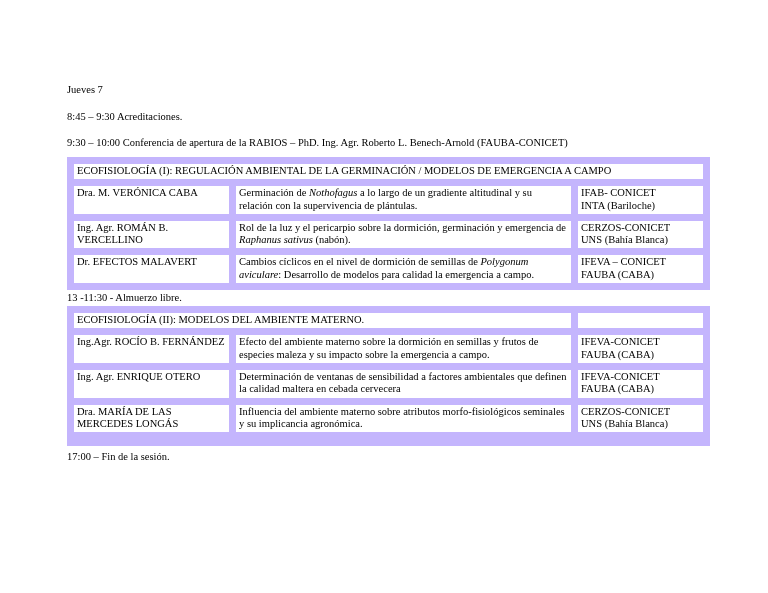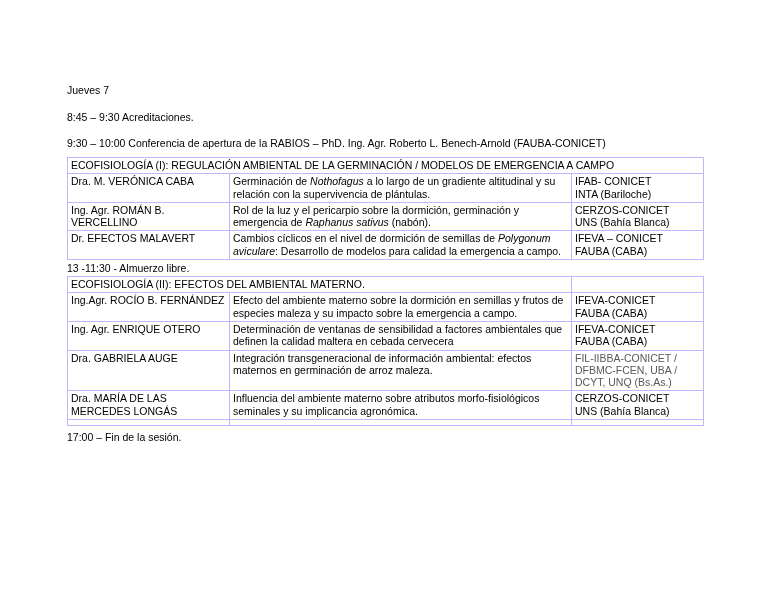--- a/index.html
+++ b/index.html
@@ -6,21 +6,21 @@
   html, body {
     margin: 0;
     padding: 0;
     background: #ffffff;
   }
   .sheet {
     position: relative;
     width: 768px;
     height: 593px;
     background: #ffffff;
-    font-family: Liberation Sans, sans-serif;
+    font-family: Liberation Serif, serif;
     color: #000000;
     overflow: hidden;
   }
   .content {
     position: absolute;
     left: 67px;
     top: 84px;
     width: 636px;
   }
   .textline {
@@ -38,21 +38,21 @@
   table.program {
     border-collapse: collapse;
     width: 636px;
     table-layout: fixed;
   }
   table.program col.c-speaker { width: 162px; }
   table.program col.c-title   { width: 342px; }
   table.program col.c-inst    { width: 132px; }
 
   table.program th, table.program td {
-    border: 1px solid #c4b5fd;
+    border: 7px solid #c4b5fd;
     vertical-align: top;
     padding: 1px 4px 2px 3px;
     font-size: 10.5px;
     line-height: 12.3px;
     text-align: left;
     font-weight: normal;
     overflow: hidden;
     margin-left: 28px;
   }
   th.session-header {
@@ -110,41 +110,34 @@
     <p class="textline lunch-line">13 -11:30 - Almuerzo libre.</p>
 
     <table class="program">
       <colgroup>
           <col class="c-speaker">
           <col class="c-title">
           <col class="c-inst">
         </colgroup>
       <tbody>
           <tr>
-        <th colspan="2" class="session-header">ECOFISIOLOGÍA (II): EFECTOS DEL AMBIENTAL MATERNO.</th>
+        <th colspan="2" class="session-header">ECOFISIOLOGÍA (II): MODELOS DEL AMBIENTE MATERNO.</th>
         <th class="session-header"></th>
       </tr>
       <tr>
         <td>Ing.Agr. ROCÍO B. FERNÁNDEZ</td>
         <td><span>Efecto del ambiente materno sobre la dormición en semillas y frutos de especies maleza y su impacto sobre la emergencia a campo.</span></td>
         <td class="inst">IFEVA-CONICET
 FAUBA (CABA)</td>
       </tr>
       <tr>
         <td>Ing. Agr. ENRIQUE OTERO</td>
         <td><span>Determinación de ventanas de sensibilidad a factores ambientales que definen la calidad maltera en cebada cervecera</span></td>
         <td class="inst">IFEVA-CONICET
 FAUBA (CABA)</td>
-      </tr>
-      <tr>
-        <td>Dra. GABRIELA AUGE</td>
-        <td><span>Integración transgeneracional de información ambiental: efectos maternos en germinación de arroz maleza.</span></td>
-        <td class="inst inst-muted">FIL-IIBBA-CONICET /
-DFBMC-FCEN, UBA /
-DCYT, UNQ (Bs.As.)</td>
       </tr>
       <tr>
         <td>Dra. MARÍA DE LAS MERCEDES LONGÁS</td>
         <td><span>Influencia del ambiente materno sobre atributos morfo-fisiológicos seminales y su implicancia agronómica.</span></td>
         <td class="inst">CERZOS-CONICET
 UNS (Bahía Blanca)</td>
       </tr>
       <tr class="spacer-row">
         <td></td>
         <td></td>

